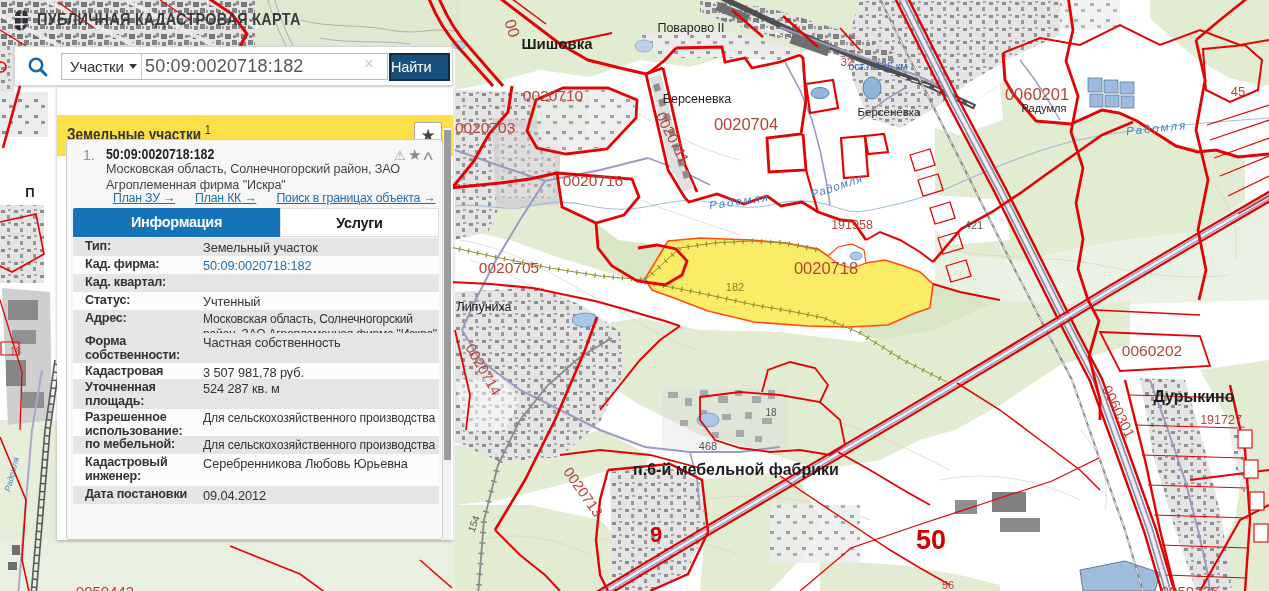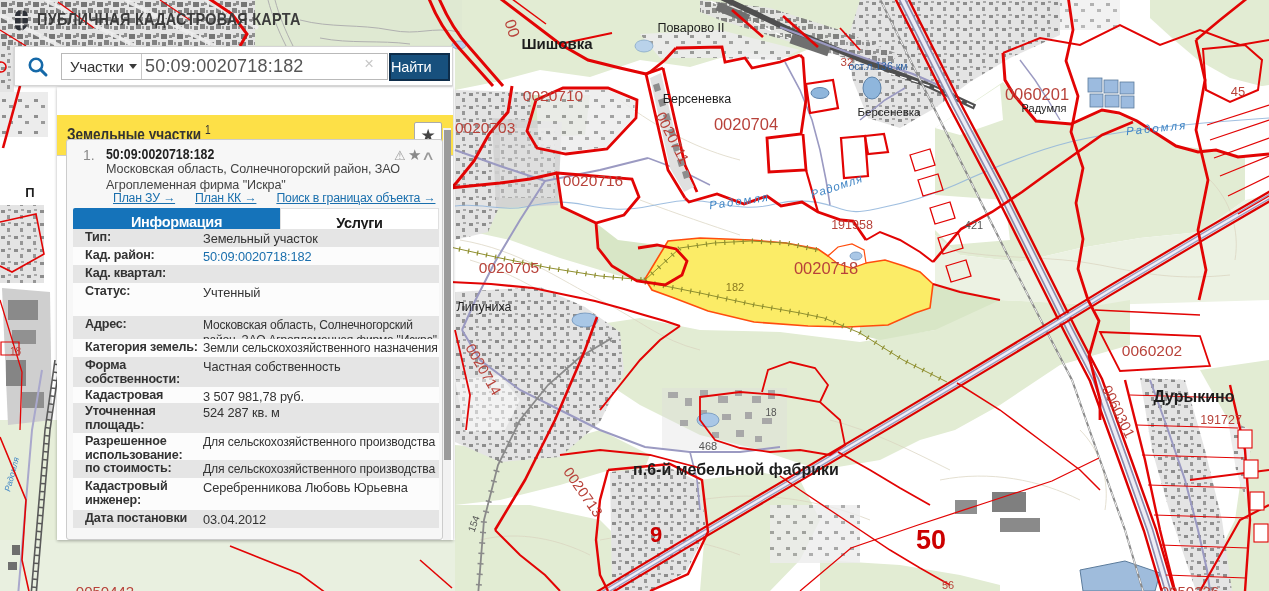--- a/index.html
+++ b/index.html
@@ -33,21 +33,21 @@
 #c-addr{position:absolute;left:39px;top:22px;width:310px;color:#444;font-size:12.6px;line-height:15.5px;letter-spacing:-0.1px;}
 #c-ico{position:absolute;right:6px;top:6px;color:#9a9a9a;font-size:13px;letter-spacing:2.5px;}
 #c-links{position:absolute;left:46px;top:51px;width:330px;font-size:12.3px;white-space:nowrap;letter-spacing:-0.2px;}
 #c-links a{color:#1a6fad;text-decoration:underline;}
 #c-links span{margin-right:20px;}
 
 #tabs{position:absolute;left:6px;top:68px;width:366px;height:29px;}
 #tab1{position:absolute;left:0;top:0;width:207px;height:29px;background:#1573ba;color:#fff;font-size:14.5px;font-weight:bold;text-align:center;line-height:29px;border-radius:2px 0 0 0;letter-spacing:-0.3px;}
 #tab2{position:absolute;left:207px;top:0;width:159px;height:29px;background:#fff;border:1px solid #e0e0e0;box-sizing:border-box;color:#1a1a1a;font-size:14.5px;font-weight:bold;text-align:center;line-height:28px;letter-spacing:-0.3px;}
 
-#tbl{position:absolute;left:6px;top:89px;width:366px;}
+#tbl{position:absolute;left:6px;top:98px;width:366px;}
 .row{position:relative;width:100%;}
 .row.g{background:#e5e5e5;}
 .row.w{background:#fcfcfc;}
 .row .l{position:absolute;left:12px;top:2px;width:118px;font-size:12.6px;font-weight:bold;color:#333;line-height:13.5px;letter-spacing:-0.2px;}
 .row .v{position:absolute;left:130px;top:2px;width:230px;font-size:12.8px;color:#333;line-height:15px;letter-spacing:-0.1px;}
 .row .v.b{color:#1a6fad;}
 .row .v.nw{white-space:nowrap;font-size:12.2px;letter-spacing:-0.15px;}
 </style>
 </head>
 <body>
@@ -408,61 +408,57 @@
         <div id="tab1">Информация</div>
         <div id="tab2">Услуги</div>
       </div>
    <div id="c-links"><span><a href="#">План ЗУ →</a></span><span><a href="#">План КК →</a></span><span><a href="#">Поиск в границах объекта →</a></span></div>
    <div id="tbl">
      <div class="row g" style="height:18px">
           <div class="l">Тип:</div>
           <div class="v">Земельный участок</div>
         </div>
      <div class="row w" style="height:18px">
-          <div class="l">Кад. район:</div>
+          <div class="l">Кад. фирма:</div>
           <div class="v b">50:09:0020718:182</div>
         </div>
      <div class="row g" style="height:18px">
           <div class="l">Кад. квартал:</div>
         </div>
-     <div class="row w" style="height:33px">
+     <div class="row w" style="height:18px">
           <div class="l">Статус:</div>
           <div class="v">Учтенный</div>
         </div>
      <div class="row g" style="height:23px">
           <div class="l">Адрес:</div>
           <div class="v" style="font-size:12px;letter-spacing:-0.2px;width:235px">Московская область, Солнечногорский район, ЗАО Агроплеменная фирма "Искра"</div>
         </div>
-     <div class="row w" style="height:18px">
-          <div class="l" style="width:125px">Категория земель:</div>
-          <div class="v nw">Земли сельскохозяйственного назначения</div>
-        </div>
      <div class="row g" style="height:30px">
           <div class="l">Форма собственности:</div>
           <div class="v">Частная собственность</div>
         </div>
      <div class="row w" style="height:16px">
           <div class="l">Кадастровая стоимость:</div>
           <div class="v">3 507 981,78 руб.</div>
         </div>
      <div class="row g" style="height:30px">
           <div class="l">Уточненная площадь:</div>
           <div class="v">524 287 кв. м</div>
         </div>
      <div class="row w" style="height:27px">
           <div class="l">Разрешенное использование:</div>
           <div class="v nw">Для сельскохозяйственного производства</div>
         </div>
      <div class="row g" style="height:18px">
-          <div class="l">по стоимость:</div>
+          <div class="l">по мебельной:</div>
           <div class="v nw">Для сельскохозяйственного производства</div>
         </div>
      <div class="row w" style="height:32px">
           <div class="l">Кадастровый инженер:</div>
           <div class="v">Серебренникова Любовь Юрьевна</div>
         </div>
      <div class="row g" style="height:18px">
           <div class="l" style="width:130px">Дата постановки</div>
-          <div class="v">03.04.2012</div>
+          <div class="v">09.04.2012</div>
         </div>
    </div>
  </div>
 </div>
 
 </body></html>

